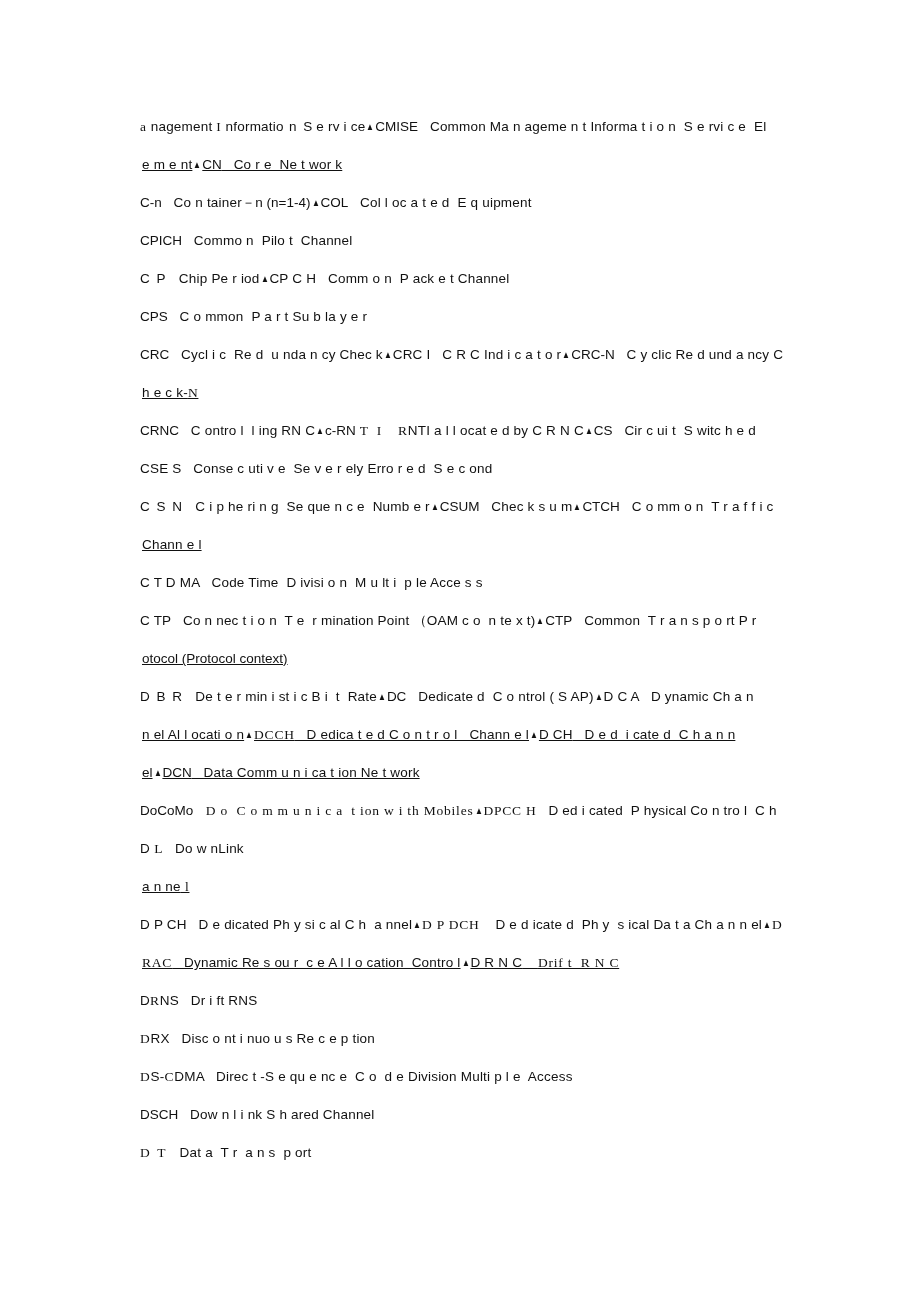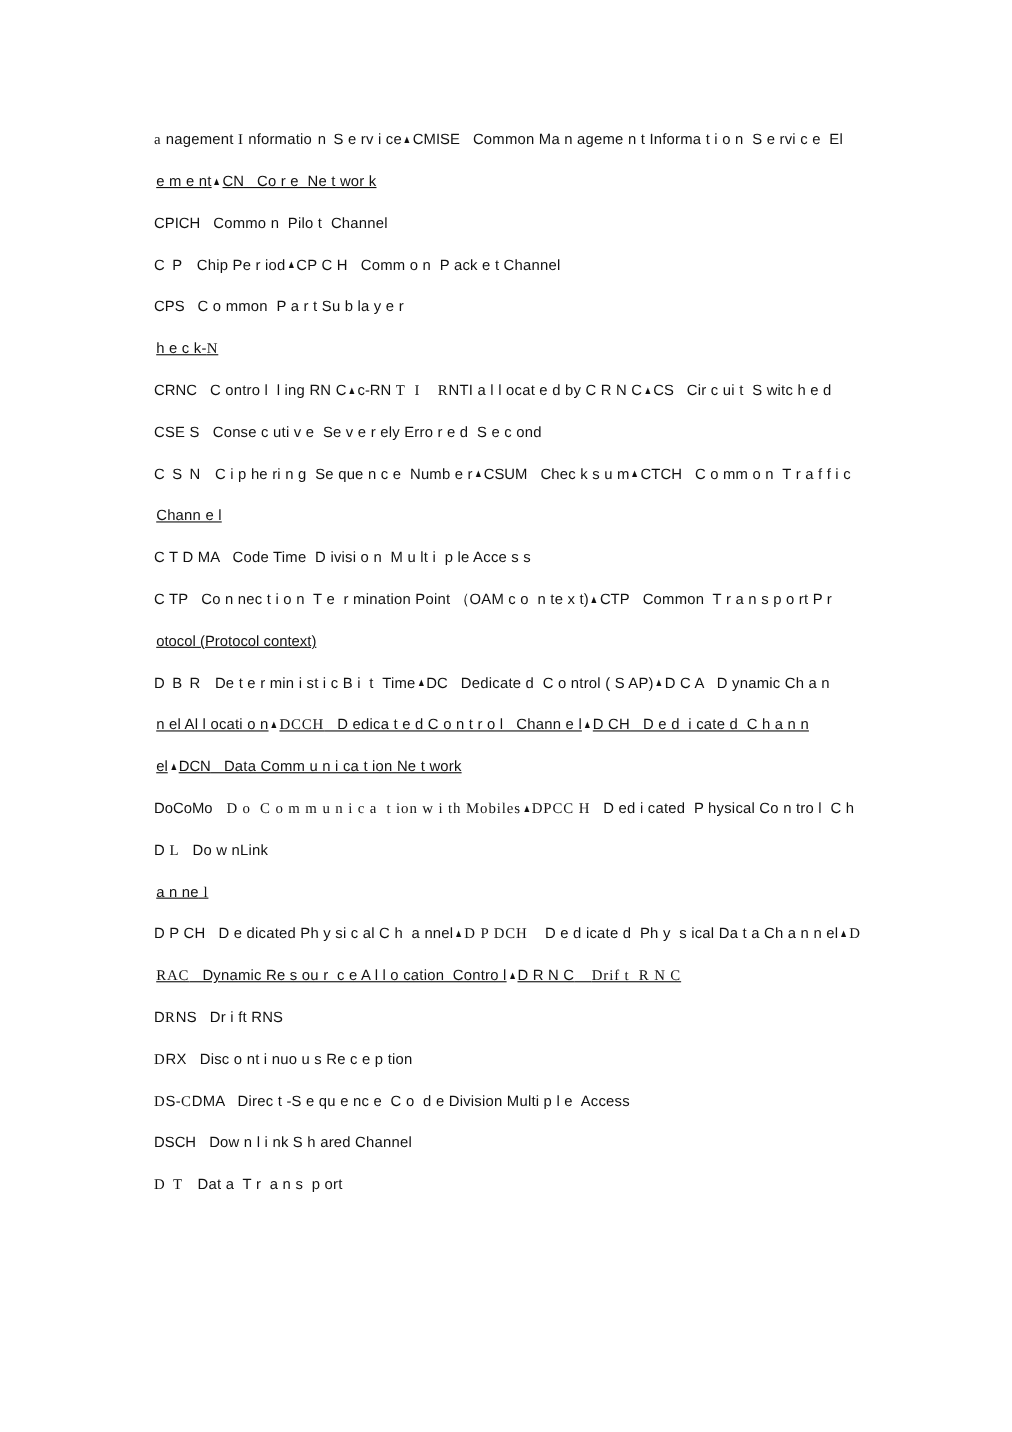--- a/index.html
+++ b/index.html
@@ -65,32 +65,34 @@
     transform: scaleX(0.8);
   }
 </style>
 </head>
 <body>
 
 <div id="page">
   <div id="glossary">
       <div class="doc-line"><span class="r-serif">a</span><span class="r"> nagement </span><span class="r-serif">I</span><span class="r"> nformatio</span><span class="r-wide"> n </span><span class="r">S e rv i ce</span><span class="sep">▲</span><span class="r-tight">CMISE</span><span class="r">   Common Ma n ageme n t Informa t i o n  S e rvi c e  El</span></div>
       <div class="doc-line cont"><span class="r">e m e nt</span><span class="sep">▲</span><span class="r-tight">CN</span><span class="r">   Co r e  Ne t wor k</span></div>
+      <div class="doc-line"><span class="r-tight">C-n</span><span class="r">   Co n tainer</span><span class="r-tight">－</span><span class="r-tight">n (n=1-4)</span><span class="sep">▲</span><span class="r-tight">COL</span><span class="r">   Col l oc a t e d  E q uipment</span></div>
       <div class="doc-line"><span class="r-tight">CPICH</span><span class="r">   Commo n  Pilo t  Channel</span></div>
       <div class="doc-line"><span class="r-wide">C P</span><span class="r">   Chip Pe r iod</span><span class="sep">▲</span><span class="r">CP C H</span><span class="r">   Comm o n  P ack e t Channel</span></div>
       <div class="doc-line"><span class="r-tight">CPS</span><span class="r">   C o mmon  P a r t Su b la y e r</span></div>
+      <div class="doc-line"><span class="r-tight">CRC</span><span class="r">   Cycl i c  Re d  u nda n cy Chec k</span><span class="sep">▲</span><span class="r">CRC I</span><span class="r">   C R C Ind i c a t o r</span><span class="sep">▲</span><span class="r-tight">CRC-N</span><span class="r">   C y clic Re d und a ncy C</span></div>
       <div class="doc-line cont"><span class="r">h e c k-</span><span class="r-serif">N</span></div>
       <div class="doc-line"><span class="r-tight">CRNC</span><span class="r">   C ontro l  l ing RN C</span><span class="sep">▲</span><span class="r-tight">c-RN</span><span class="r-serif"> T  I</span><span class="r">    </span><span class="r-serif">R</span><span class="r">NTI a l l ocat e d by C R N C</span><span class="sep">▲</span><span class="r-tight">CS</span><span class="r">   Cir c ui t  S witc h e d</span></div>
       <div class="doc-line"><span class="r">CSE S</span><span class="r">   Conse c uti v e  Se v e r ely Erro r e d  S e c ond</span></div>
       <div class="doc-line"><span class="r-wide">C S N</span><span class="r">   C i p he ri n g  Se que n c e  Numb e r</span><span class="sep">▲</span><span class="r-tight">CSUM</span><span class="r">   Chec k s u m</span><span class="sep">▲</span><span class="r-tight">CTCH</span><span class="r">   C o mm o n  T r a f f i c</span></div>
       <div class="doc-line cont"><span class="r">Chann e l</span></div>
       <div class="doc-line"><span class="r">C T D MA</span><span class="r">   Code Time  D ivisi o n  M u lt i  p le Acce s s</span></div>
       <div class="doc-line"><span class="r">C TP</span><span class="r">   Co n nec t i o n  T e  r mination Point </span><span class="r-tight">（</span><span class="r">OAM c o  n te x t)</span><span class="sep">▲</span><span class="r-tight">CTP</span><span class="r">   Common  T r a n s p o rt P r</span></div>
       <div class="doc-line cont"><span class="r-tight">otocol (Protocol context)</span></div>
-      <div class="doc-line"><span class="r-wide">D B R</span><span class="r">   De t e r min i st i c B i  t  Time</span><span class="sep">▲</span><span class="r-tight">DC</span><span class="r">   Dedicate d  C o ntrol ( S AP)</span><span class="sep">▲</span><span class="r">D C A</span><span class="r">   D ynamic Ch a n</span></div>
+      <div class="doc-line"><span class="r-wide">D B R</span><span class="r">   De t e r min i st i c B i  t  Rate</span><span class="sep">▲</span><span class="r-tight">DC</span><span class="r">   Dedicate d  C o ntrol ( S AP)</span><span class="sep">▲</span><span class="r">D C A</span><span class="r">   D ynamic Ch a n</span></div>
       <div class="doc-line cont"><span class="r">n el Al l ocati o n</span><span class="sep">▲</span><span class="r-serif">DCCH</span><span class="r">   D edica t e d C o n t r o l   Chann e l</span><span class="sep">▲</span><span class="r">D CH</span><span class="r">   D e d  i cate d  C h a n n</span></div>
       <div class="doc-line cont"><span class="r-tight">el</span><span class="sep">▲</span><span class="r-tight">DCN</span><span class="r">   Data Comm u n i ca t ion Ne t work</span></div>
       <div class="doc-line"><span class="r-tight">DoCoMo</span><span class="r-serif">   D o  C o m m u n i c a  t ion w i th Mobiles</span><span class="sep">▲</span><span class="r-serif">DPCC H</span><span class="r">   D ed i cated  P hysical Co n tro l  C h</span></div>
       <div class="doc-line"><span class="r">D</span><span class="r-serif"> L</span><span class="r">   Do w nLink</span></div>
       <div class="doc-line cont"><span class="r">a n ne</span><span class="r-serif"> l</span></div>
       <div class="doc-line"><span class="r">D P CH</span><span class="r">   D e dicated Ph y si c al C h  a nnel</span><span class="sep">▲</span><span class="r-serif">D P DCH</span><span class="r">    D e d icate d  Ph y  s ical Da t a Ch a n n el</span><span class="sep">▲</span><span class="r-serif">D</span></div>
       <div class="doc-line cont"><span class="r-serif">RAC</span><span class="r">   Dynamic Re s ou r  c e A l l o cation  Contro l</span><span class="sep">▲</span><span class="r">D R N C</span><span class="r">    </span><span class="r-serif">Drif t  R N C</span></div>
       <div class="doc-line"><span class="r">D</span><span class="r-serif">R</span><span class="r">NS</span><span class="r">   Dr i ft RNS</span></div>
       <div class="doc-line"><span class="r-serif">D</span><span class="r">RX</span><span class="r">   Disc o nt i nuo u s Re c e p tion</span></div>
       <div class="doc-line"><span class="r-serif">D</span><span class="r">S-</span><span class="r-serif">C</span><span class="r">DMA</span><span class="r">   Direc t -S e qu e nc e  C o  d e Division Multi p l e  Access</span></div>

